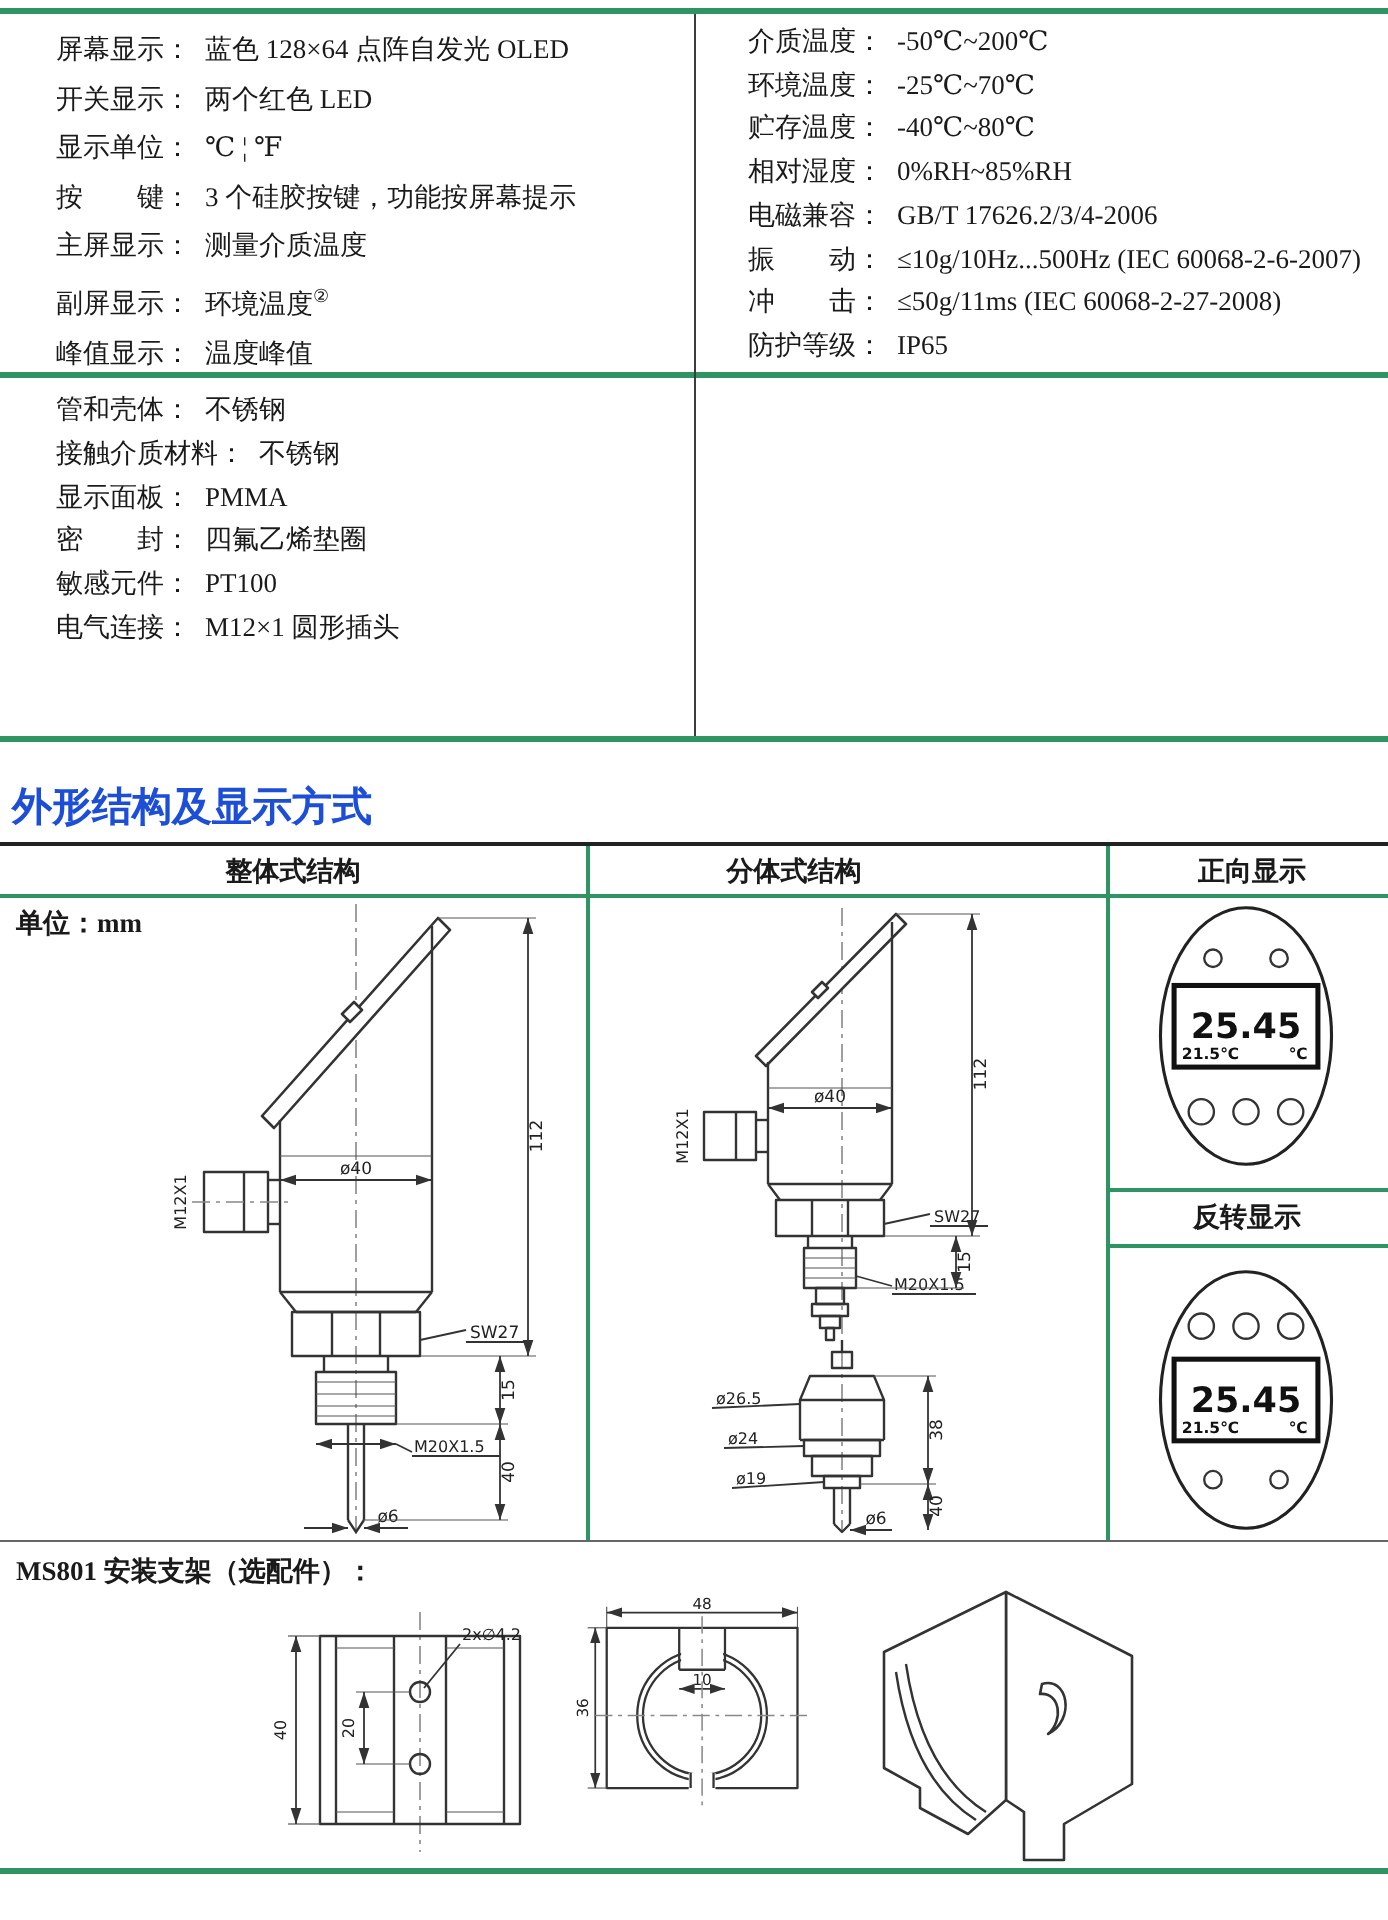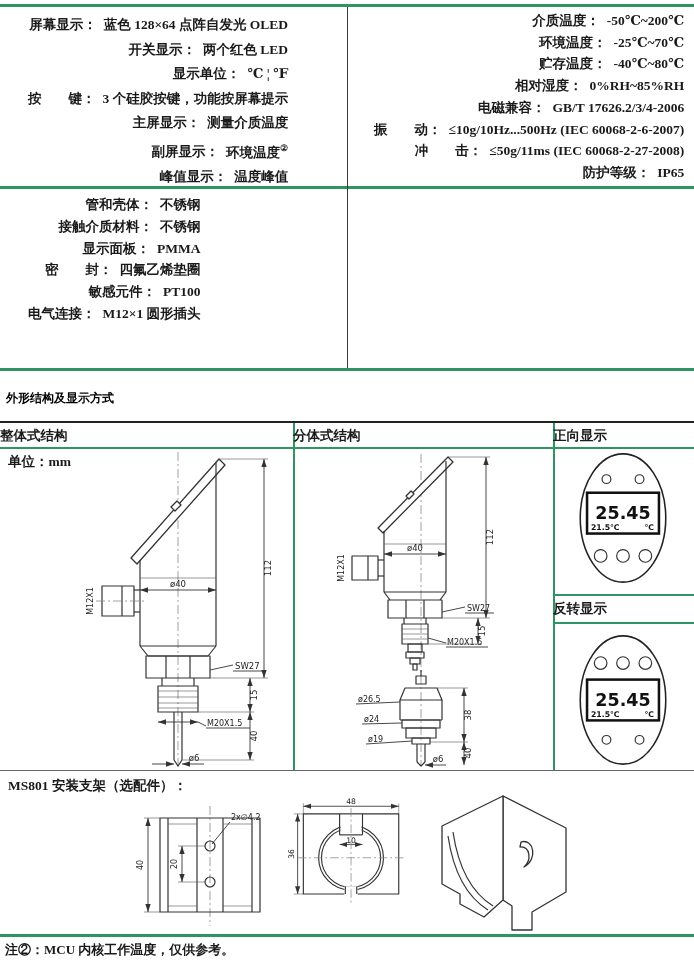--- a/index.html
+++ b/index.html
@@ -2,25 +2,25 @@
 <html><head>
 <meta charset="utf-8">
 <style>
   html,body{margin:0;padding:0;background:#fff;}
   .page{position:relative;width:694px;height:960px;background:#fff;overflow:hidden;
         font-family:"Liberation Serif","DejaVu Serif",serif;color:#1a1a1a;}
   .hr-g{position:absolute;left:0;width:694px;height:3px;background:#2e9463;}
   .vl-k{position:absolute;width:1px;background:#3c3c3c;}
   .vl-g{position:absolute;width:2px;background:#2e9463;}
   .hl-k{position:absolute;background:#222;}
-  .spec{position:absolute;font-weight:700;font-size:13.5px;white-space:nowrap;text-align:right;}
+  .spec{position:absolute;font-weight:400;font-size:13.5px;white-space:nowrap;}
   .srow .lab{margin-right:7px;}
   .title{position:absolute;font-family:"Liberation Sans","DejaVu Sans",sans-serif;
-         font-weight:bold;font-size:12px;color:#000000;}
-  .thead{position:absolute;font-weight:600;font-size:13.5px;text-align:left;line-height:24px;height:24px;}
+         font-weight:bold;font-size:20px;color:#1d4ed8;}
+  .thead{position:absolute;font-weight:600;font-size:13.5px;text-align:center;line-height:24px;height:24px;}
   .lbl{position:absolute;font-weight:600;font-size:13.5px;white-space:nowrap;}
   .note{position:absolute;font-weight:600;font-size:13px;white-space:nowrap;}
   svg{position:absolute;overflow:visible;}
   .obj{fill:none;stroke:#333;stroke-width:1.2;stroke-linejoin:round;}
   .objf{fill:#fff;stroke:#333;stroke-width:1.3;stroke-linejoin:round;}
   .dim{stroke:#333;stroke-width:0.9;fill:none;}
   .thin{stroke:#555;stroke-width:0.6;fill:none;}
   .cl{stroke:#888;stroke-width:0.8;stroke-dasharray:9 3 2 3;fill:none;}
   .dimt{font-family:"DejaVu Sans","Liberation Sans",sans-serif;font-size:8.5px;fill:#222;}
   .dimt8{font-family:"DejaVu Sans","Liberation Sans",sans-serif;font-size:8px;fill:#222;}
@@ -335,15 +335,14 @@
 
   <svg style="left:428px;top:790px" width="150" height="145" viewBox="0 0 150 145">
     <path class="objf" d="M75,6 L138,38 L138,102 L104,122 L104,140 L84,140 L84,116 L75,110 Z"></path>
     <path class="objf" d="M75,6 L14,36 L14,94 L32,104 L32,114 L56,127 L75,110 Z"></path>
     <path class="obj" d="M20,46 Q28,100 60,120"></path>
     <path class="obj" d="M25,42 Q33,96 65,116"></path>
     <path class="objf" d="M93,52 C106,48 110,70 96,77 C104,70 102,56 92,57 Z"></path>
   </svg>
 
   <div class="hr-g" style="top:934px"></div>
-  <div class="note" style="left:5px;top:941px">注②：MCU 内核工作温度，仅供参考。</div>
 
 </div>
 
 </body></html>

